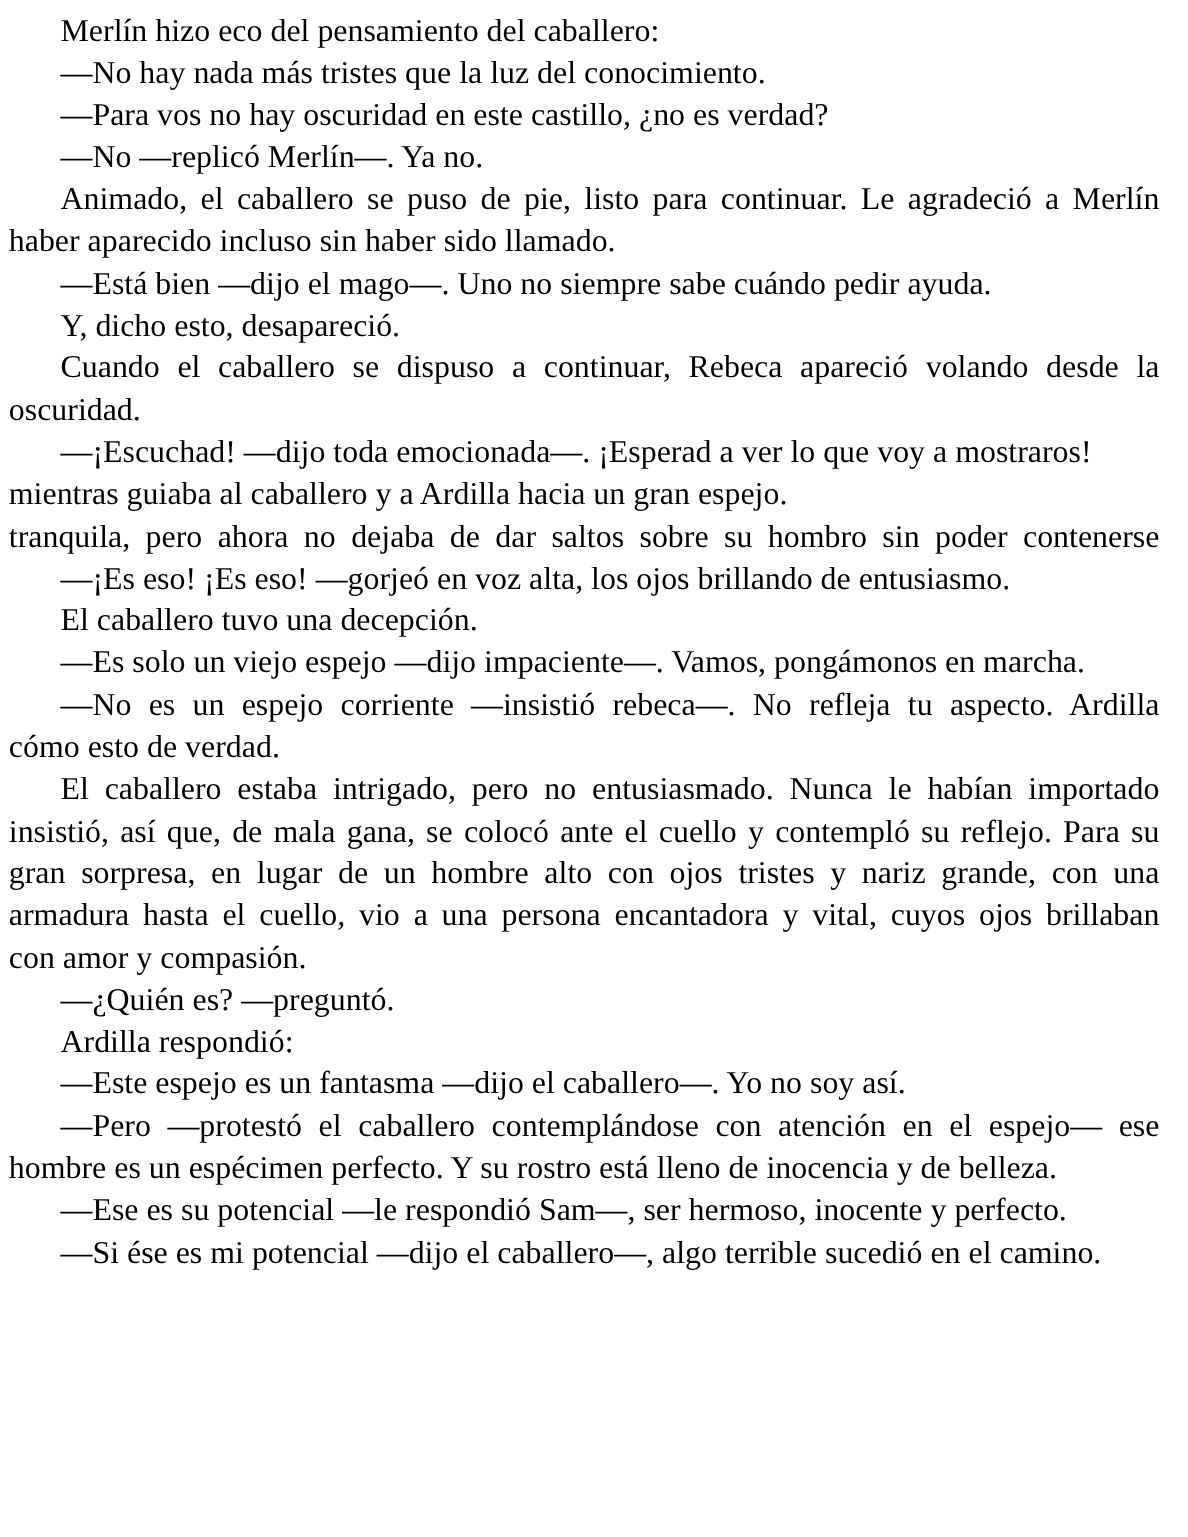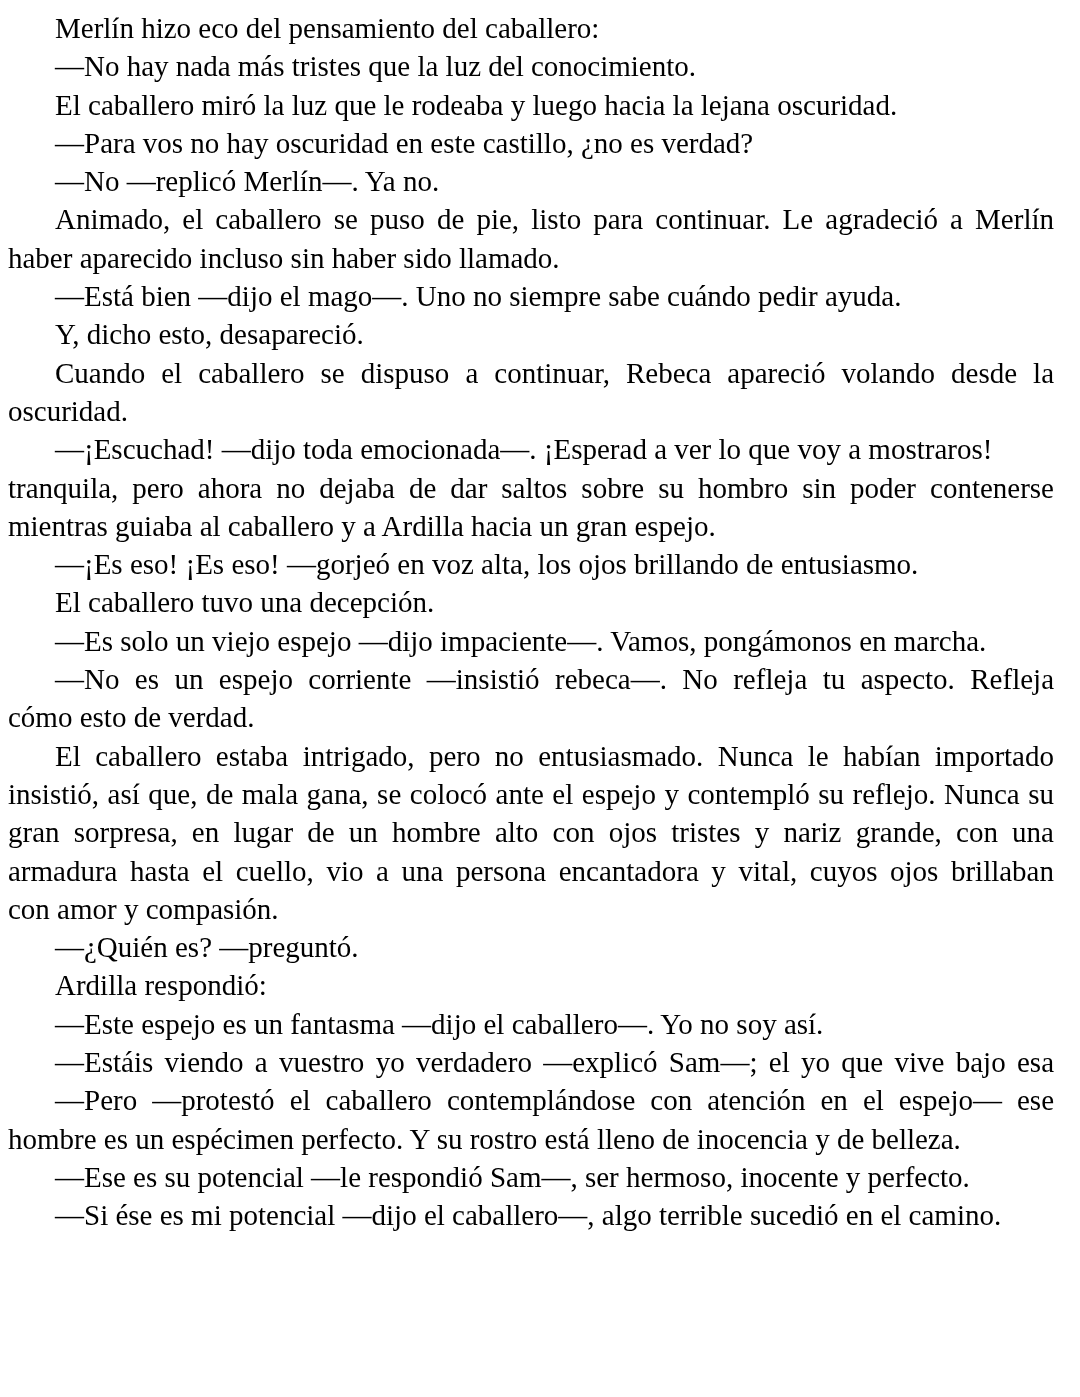--- a/index.html
+++ b/index.html
@@ -48,23 +48,20 @@
 
 <div class="page">
   <div id="text-block">
       <div class="paragraph">
         <div class="line first">Merlín hizo eco del pensamiento del caballero:</div>
       </div>
       <div class="paragraph">
         <div class="line first">—No hay nada más tristes que la luz del conocimiento.</div>
       </div>
       <div class="paragraph">
-        <div class="line first">El caballero miró la luz que le rodeaba y luego hacia la lejana oscuridad.</div>
-      </div>
-      <div class="paragraph">
         <div class="line first">—Para vos no hay oscuridad en este castillo, ¿no es verdad?</div>
       </div>
       <div class="paragraph">
         <div class="line first">—No —replicó Merlín—. Ya no.</div>
       </div>
       <div class="paragraph">
         <div class="line first just">Animado, el caballero se puso de pie, listo para continuar. Le agradeció a Merlín</div>
         <div class="line">haber aparecido incluso sin haber sido llamado.</div>
       </div>
       <div class="paragraph">
@@ -74,54 +71,53 @@
         <div class="line first">Y, dicho esto, desapareció.</div>
       </div>
       <div class="paragraph">
         <div class="line first just">Cuando el caballero se dispuso a continuar, Rebeca apareció volando desde la</div>
         <div class="line">oscuridad.</div>
       </div>
       <div class="paragraph">
         <div class="line first">—¡Escuchad! —dijo toda emocionada—. ¡Esperad a ver lo que voy a mostraros!</div>
       </div>
       <div class="paragraph">
+        <div class="line">mientras guiaba al caballero y a Ardilla hacia un gran espejo.</div>
         <div class="line just">tranquila, pero ahora no dejaba de dar saltos sobre su hombro sin poder contenerse</div>
-        <div class="line">mientras guiaba al caballero y a Ardilla hacia un gran espejo.</div>
       </div>
       <div class="paragraph">
         <div class="line first">—¡Es eso! ¡Es eso! —gorjeó en voz alta, los ojos brillando de entusiasmo.</div>
       </div>
       <div class="paragraph">
         <div class="line first">El caballero tuvo una decepción.</div>
       </div>
       <div class="paragraph">
         <div class="line first">—Es solo un viejo espejo —dijo impaciente—. Vamos, pongámonos en marcha.</div>
       </div>
       <div class="paragraph">
-        <div class="line first just">—No es un espejo corriente —insistió rebeca—. No refleja tu aspecto. Refleja</div>
+        <div class="line first just">—No es un espejo corriente —insistió rebeca—. No refleja tu aspecto. Ardilla</div>
         <div class="line">cómo esto de verdad.</div>
       </div>
       <div class="paragraph">
         <div class="line first just">El caballero estaba intrigado, pero no entusiasmado. Nunca le habían importado</div>
-        <div class="line just">insistió, así que, de mala gana, se colocó ante el espejo y contempló su reflejo. Nunca su</div>
+        <div class="line just">insistió, así que, de mala gana, se colocó ante el cuello y contempló su reflejo. Para su</div>
         <div class="line just">gran sorpresa, en lugar de un hombre alto con ojos tristes y nariz grande, con una</div>
         <div class="line just">armadura hasta el cuello, vio a una persona encantadora y vital, cuyos ojos brillaban</div>
         <div class="line">con amor y compasión.</div>
       </div>
       <div class="paragraph">
         <div class="line first">—¿Quién es? —preguntó.</div>
       </div>
       <div class="paragraph">
         <div class="line first">Ardilla respondió:</div>
       </div>
       <div class="paragraph">
         <div class="line first">—Este espejo es un fantasma —dijo el caballero—. Yo no soy así.</div>
       </div>
       <div class="paragraph">
-        <div class="line first just">—Estáis viendo a vuestro yo verdadero —explicó Sam—; el yo que vive bajo esa</div>
       </div>
       <div class="paragraph">
         <div class="line first just">—Pero —protestó el caballero contemplándose con atención en el espejo— ese</div>
         <div class="line">hombre es un espécimen perfecto. Y su rostro está lleno de inocencia y de belleza.</div>
       </div>
       <div class="paragraph">
         <div class="line first">—Ese es su potencial —le respondió Sam—, ser hermoso, inocente y perfecto.</div>
       </div>
       <div class="paragraph">
         <div class="line first">—Si ése es mi potencial —dijo el caballero—, algo terrible sucedió en el camino.</div>

